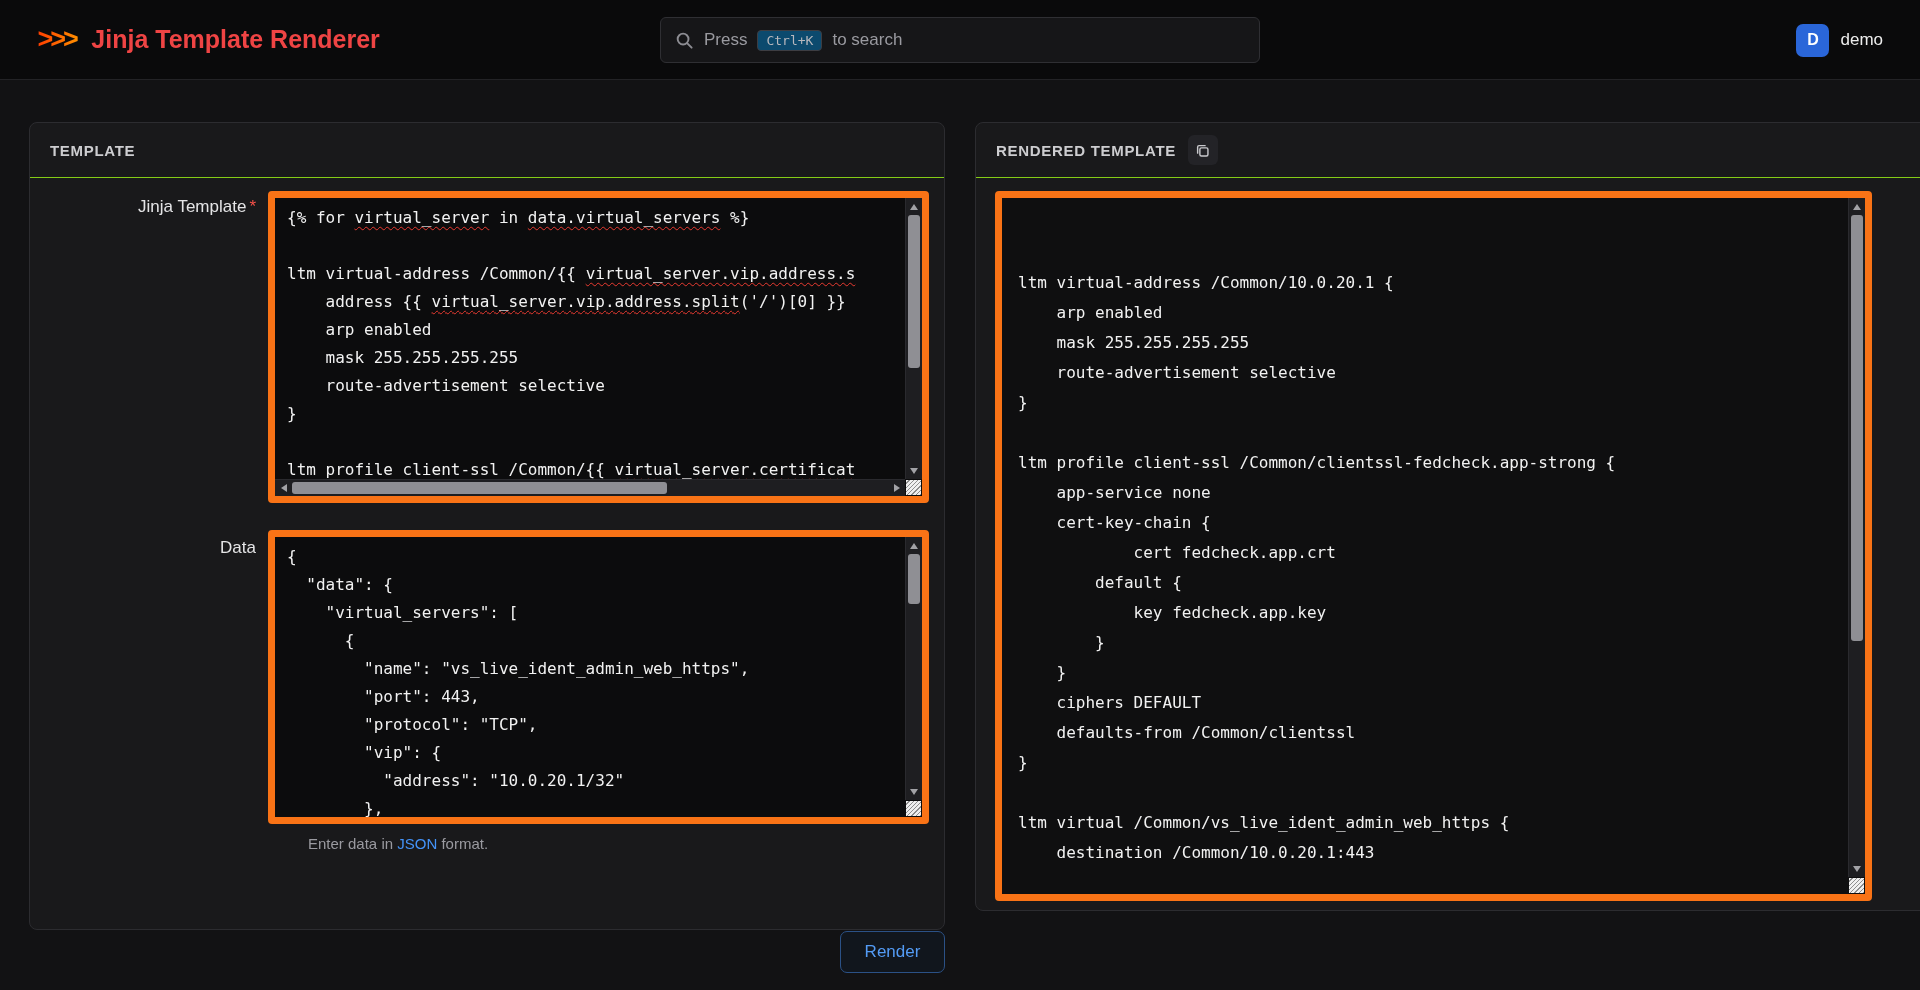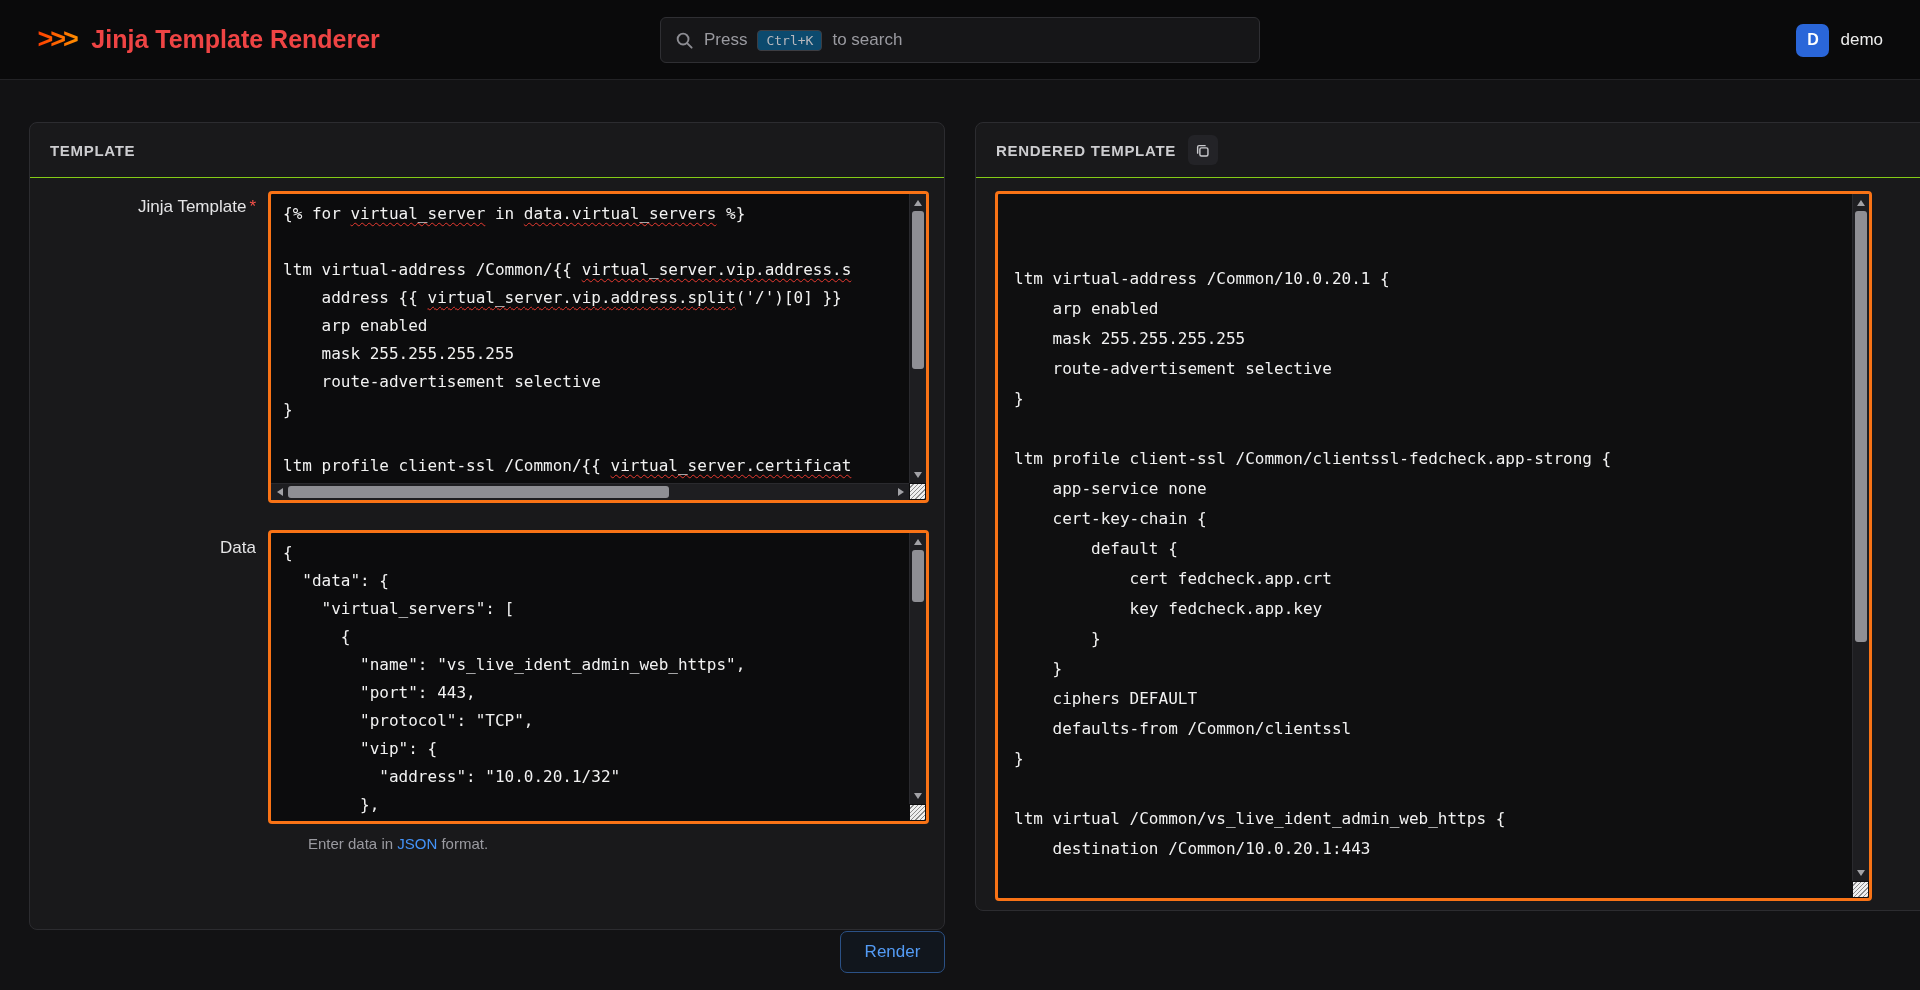--- a/index.html
+++ b/index.html
@@ -65,21 +65,21 @@
   }
 
   .field-label {
     position:absolute; left:0; width:226px; text-align:right;
     font-size:17px; color:#e4e4e6; line-height:24px;
   }
   .req { color:#f85149; margin-left:3px; }
 
   
   .codebox {
-    position:absolute; background:#0c0c0d; border:3px solid #f97316; border-radius:4px;
+    position:absolute; background:#0c0c0d; border:7px solid #f97316; border-radius:4px;
     font-family:"DejaVu Sans Mono", monospace; font-size:16px; color:#f2f2f2;
     cursor:text;
   }
   .code-inner { position:absolute; left:0; top:0; right:17px; bottom:0; padding:6px 12px; overflow:hidden; }
   .codebox.has-hscroll .code-inner { bottom:17px; }
   .code-line { height:28px; line-height:28px; white-space:pre; }
   .rendered-box .code-line { height:30px; line-height:30px; }
   .rendered-box .code-inner { padding:10px 16px; }
   .sq {
     text-decoration-line:underline; text-decoration-style:wavy;
@@ -258,22 +258,22 @@
         <div class="code-line">&nbsp;</div>
         <div class="code-line"><span>ltm virtual-address /Common/10.0.20.1 {</span></div>
         <div class="code-line"><span>    arp enabled</span></div>
         <div class="code-line"><span>    mask 255.255.255.255</span></div>
         <div class="code-line"><span>    route-advertisement selective</span></div>
         <div class="code-line"><span>}</span></div>
         <div class="code-line">&nbsp;</div>
         <div class="code-line"><span>ltm profile client-ssl /Common/clientssl-fedcheck.app-strong {</span></div>
         <div class="code-line"><span>    app-service none</span></div>
         <div class="code-line"><span>    cert-key-chain {</span></div>
+        <div class="code-line"><span>            cert fedcheck.app.crt</span></div>
         <div class="code-line"><span>        default {</span></div>
-        <div class="code-line"><span>            cert fedcheck.app.crt</span></div>
         <div class="code-line"><span>            key fedcheck.app.key</span></div>
         <div class="code-line"><span>        }</span></div>
         <div class="code-line"><span>    }</span></div>
         <div class="code-line"><span>    ciphers DEFAULT</span></div>
         <div class="code-line"><span>    defaults-from /Common/clientssl</span></div>
         <div class="code-line"><span>}</span></div>
         <div class="code-line">&nbsp;</div>
         <div class="code-line"><span>ltm virtual /Common/vs_live_ident_admin_web_https {</span></div>
         <div class="code-line"><span>    destination /Common/10.0.20.1:443</span></div>
       </div>

